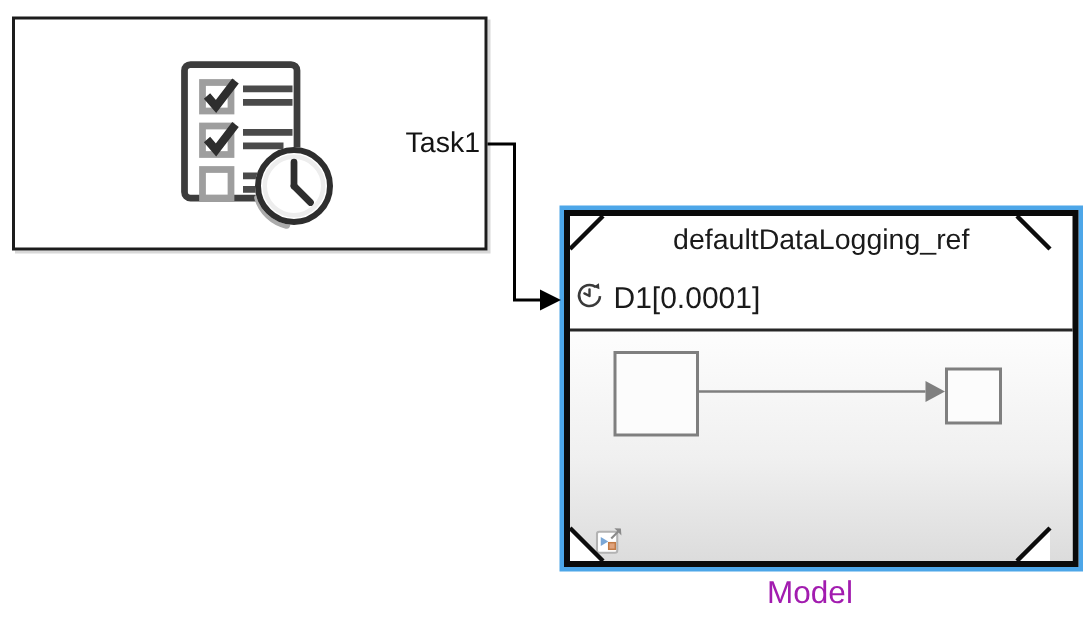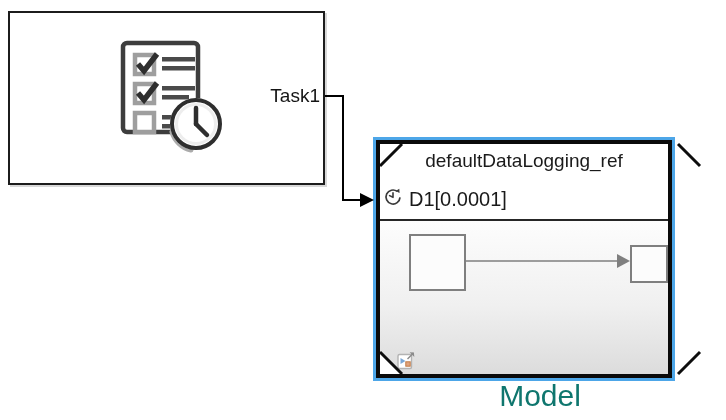--- a/index.html
+++ b/index.html
@@ -5,33 +5,33 @@
   html,body{margin:0;padding:0;}
   body{
     width:726px;height:420px;position:relative;background:#ffffff;
     font-family:"Liberation Sans", sans-serif;overflow:hidden;
     -webkit-font-smoothing:antialiased;
   }
   .canvas{position:absolute;inset:0;background:#ffffff;}
 
   
   .sched-block{
-    position:absolute;left:8px;top:11px;width:317px;height:174px;
+    position:absolute;left:8px;top:11px;width:317px;height:156px;
     box-sizing:border-box;border:2px solid #1c1c1c;background:#ffffff;
     box-shadow:2px 2px 0 #d8d8d8;
   }
   .sched-icon{position:absolute;left:100px;top:17px;width:120px;height:125px;}
   .port-label{
     position:absolute;right:3px;top:71px;font-size:19px;color:#141414;
     line-height:24px;white-space:nowrap;
   }
 
   
   .model-sel{
-    position:absolute;left:373px;top:137px;width:302px;height:244px;
+    position:absolute;left:373px;top:137px;width:349px;height:244px;
     background:#4da6e8;
   }
   .model-block{
     position:absolute;inset:3px;box-sizing:border-box;
     border:4px solid #0a0a0a;background:#ffffff;
   }
   .model-title{
     position:absolute;left:0;right:0;top:5px;text-align:center;
     font-size:19px;line-height:24px;color:#1a1a1a;white-space:nowrap;
   }
@@ -49,21 +49,21 @@
     position:absolute;left:29px;top:13px;width:57px;height:57px;
     box-sizing:border-box;border:2px solid #7f7f7f;background:#fcfcfc;
   }
   .pv-square-small{
     position:absolute;left:250px;top:24px;width:38px;height:38px;
     box-sizing:border-box;border:2px solid #7f7f7f;background:#fcfcfc;
   }
   .pv-badge{position:absolute;left:17px;top:130px;width:19px;height:19px;}
   .model-name{
     position:absolute;left:373px;top:382px;width:334px;text-align:center;
-    font-size:30px;line-height:28px;color:#0f766e;white-space:nowrap;
+    font-size:21px;line-height:28px;color:#a21caf;white-space:nowrap;
   }
 
   .overlay{position:absolute;inset:0;pointer-events:none;}
 </style>
 </head>
 <body>
 
 <div class="canvas">
 
   <div class="sched-block">

